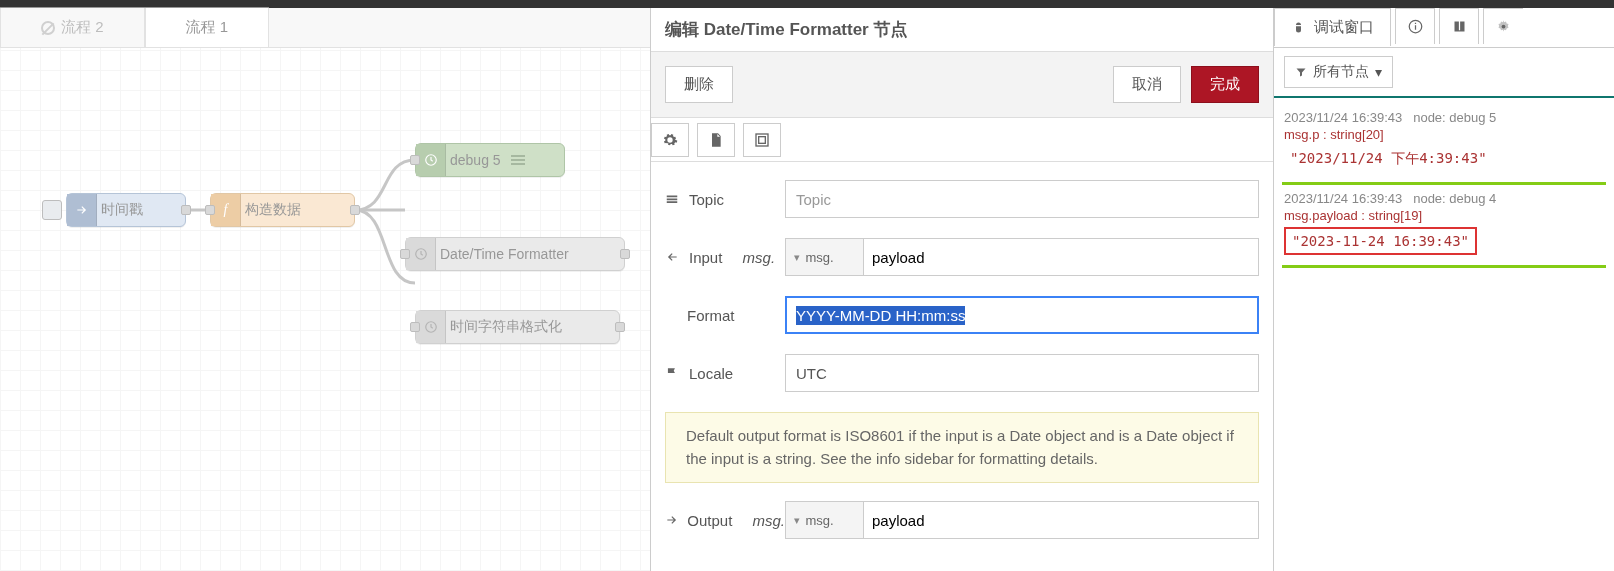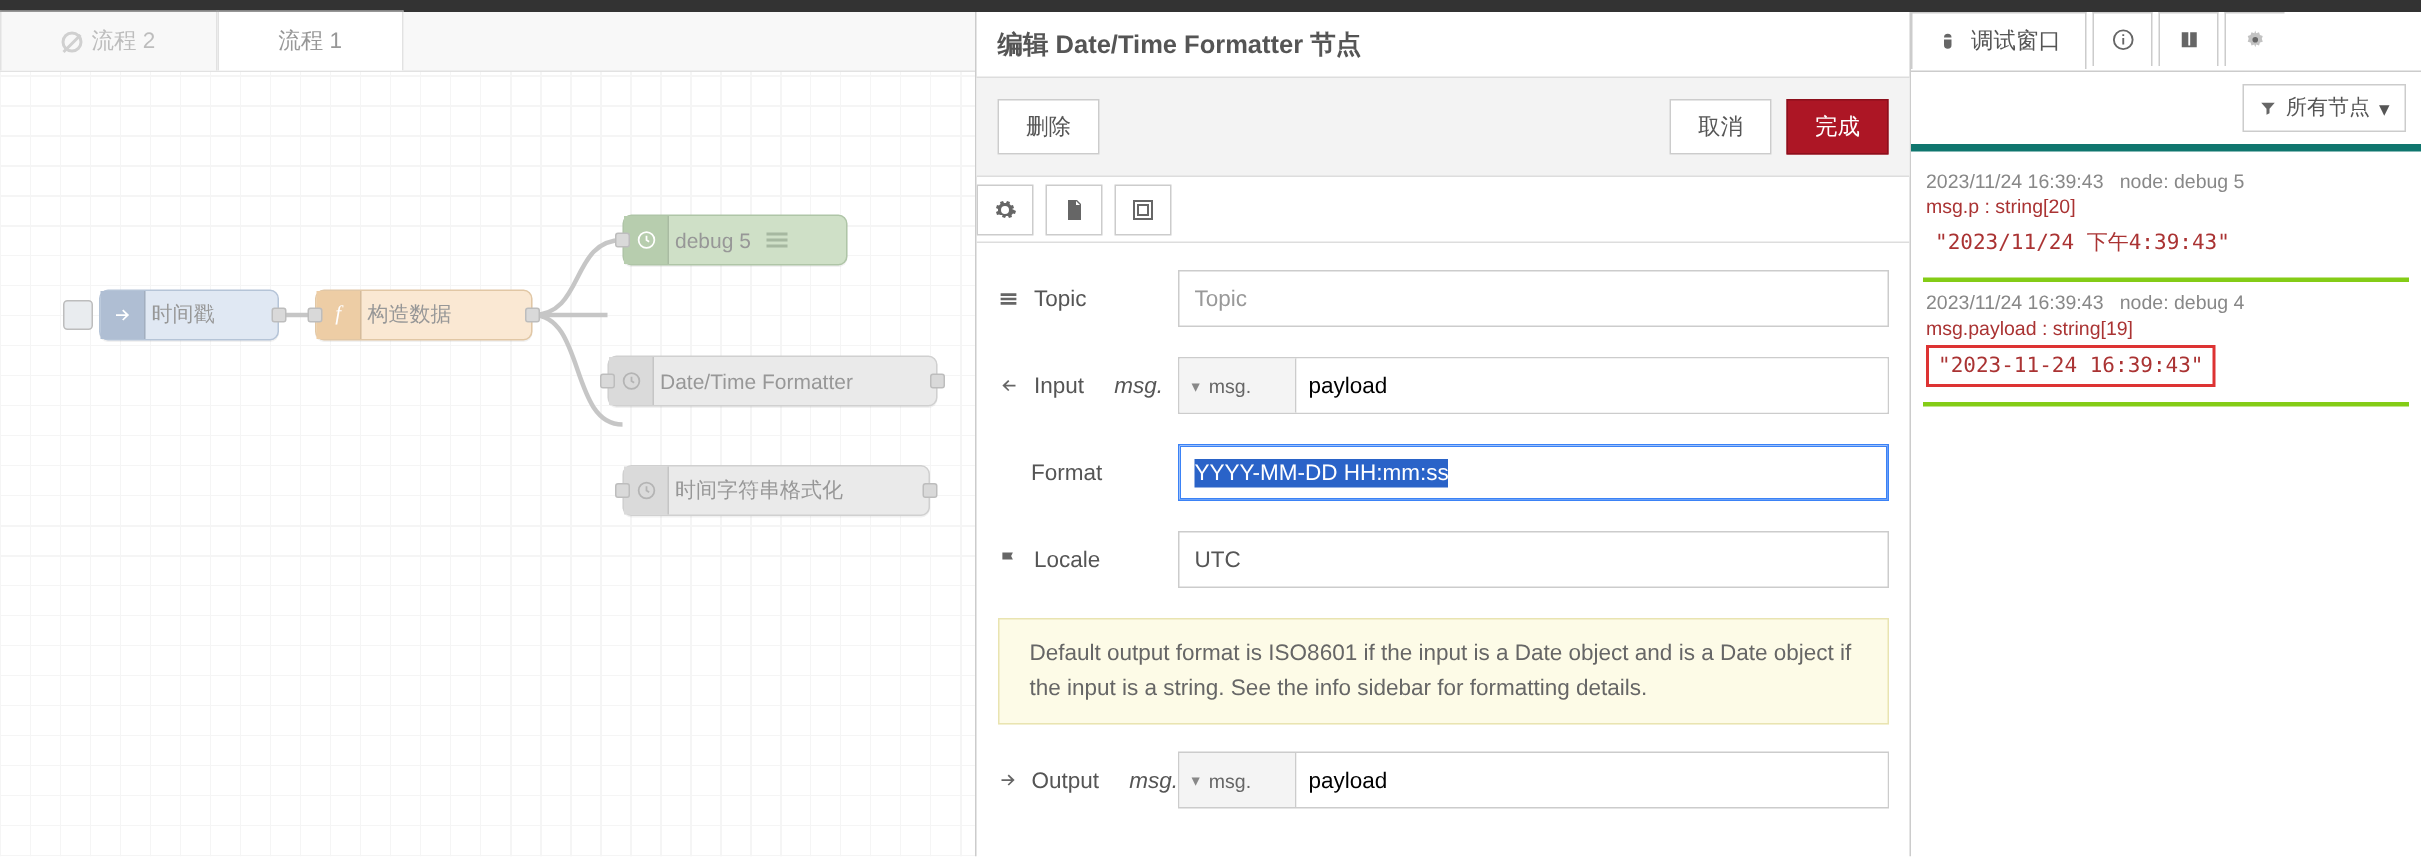--- a/index.html
+++ b/index.html
@@ -174,21 +174,21 @@
     display:flex;flex-direction:column;
     background:#fff;
   }
   .sb-tabs{
     height:40px;border-bottom:1px solid #ccc;
     display:flex;align-items:flex-start;
   }
   .sb-tab{padding:9px 16px;border:1px solid #ccc;border-bottom:none;background:#fff;font-size:15px;display:flex;align-items:center;gap:8px;}
   .sb-ibtn{width:40px;height:36px;border:1px solid #ccc;border-bottom:none;display:flex;align-items:center;justify-content:center;margin-left:4px;cursor:pointer;}
   .sb-filter{
-    border-bottom:5px solid #0f766e;padding:8px 10px;display:flex;justify-content:flex-end;
+    border-bottom:2px solid #0f766e;padding:8px 10px;display:flex;
   }
   .sb-filter-btn{border:1px solid #ccc;padding:6px 10px;font-size:14px;display:flex;align-items:center;gap:6px;cursor:pointer;}
   .msgs{flex:1;overflow:auto;padding:6px 8px;font-size:14px;}
   .msg{border-bottom:3px solid #84cc16;padding:6px 2px 10px;}
   .msg .hdr{color:#888;font-size:13px;}
   .msg .typ{color:#a33;font-size:13px;margin-top:2px;}
   .msg .val{
     font-family:Menlo,Consolas,monospace;color:#a33;
     padding:4px 6px;margin-top:4px;display:inline-block;
   }

